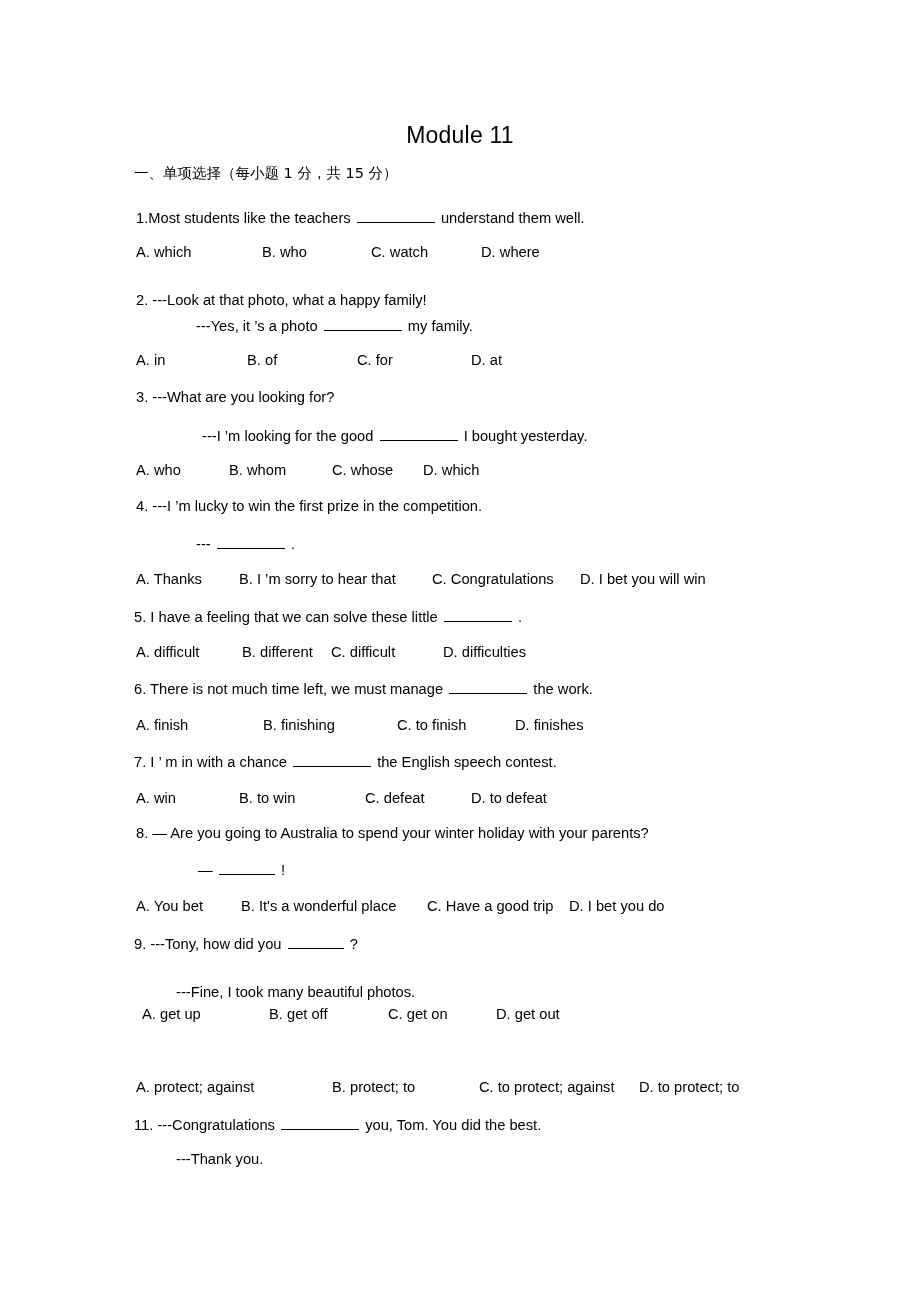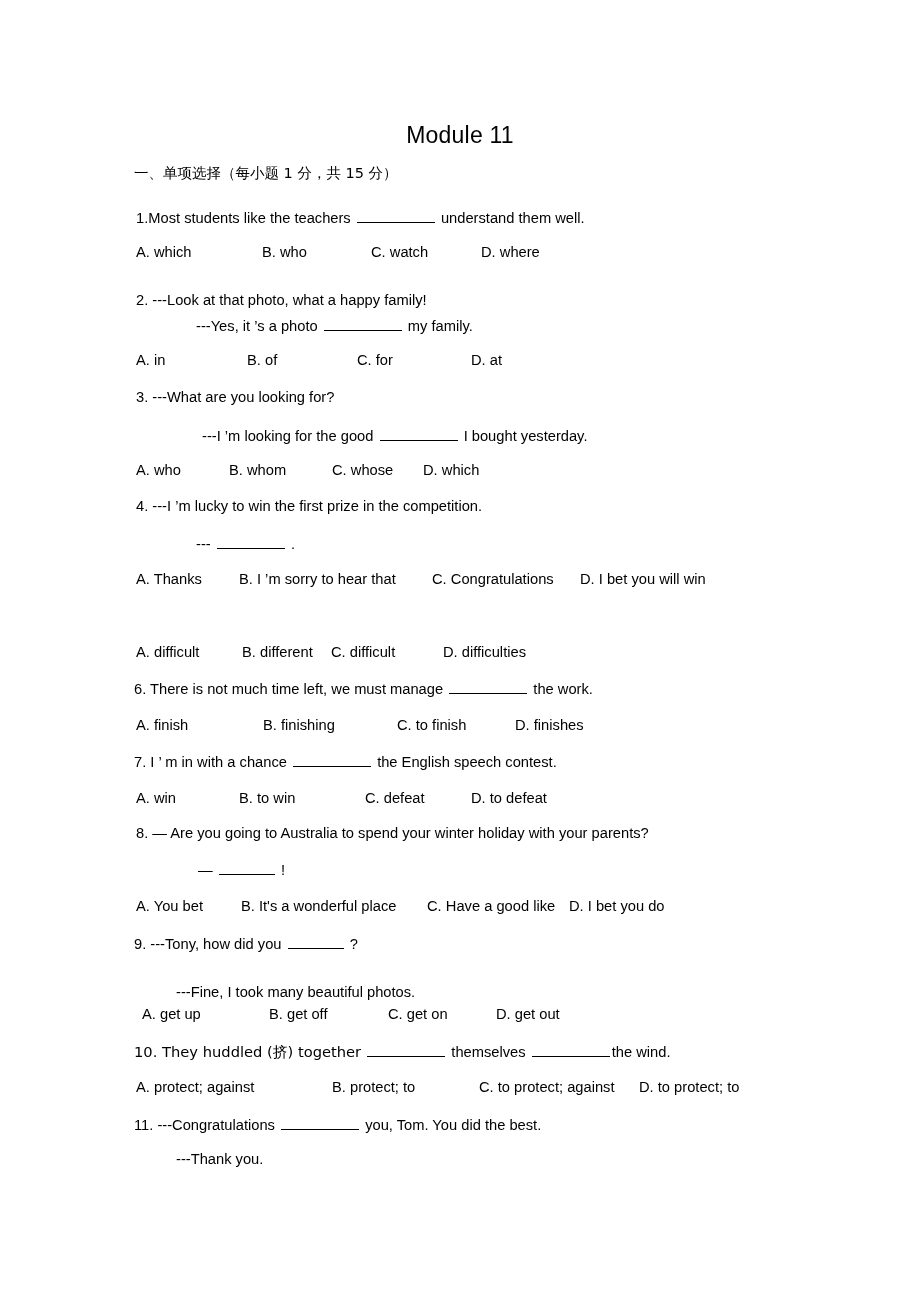--- a/index.html
+++ b/index.html
@@ -115,20 +115,25 @@
   </div>
   <div class="q-line reply" style="top:534px;left:196px;">
     <span>---</span>
     <span class="blank b-med"></span>
     <span>.</span>
   </div>
   <div class="q-line opts" style="top:571px;">
     <span class="opt" style="width:103px;">A. Thanks</span><span class="opt" style="width:193px;">B. I ’m sorry to hear that</span><span class="opt" style="width:148px;">C. Congratulations</span><span class="opt">D. I bet you will win</span>
   </div>
 
+  <div class="q-line stem" style="top:607px;left:134px;">
+    <span>5. I have a feeling that we can solve these little</span>
+    <span class="blank b-med"></span>
+    <span>.</span>
+  </div>
   <div class="q-line opts" style="top:644px;">
     <span class="opt" style="width:106px;">A. difficult</span><span class="opt" style="width:89px;">B. different</span><span class="opt" style="width:112px;">C. difficult</span><span class="opt">D. difficulties</span>
   </div>
 
   <div class="q-line stem" style="top:679px;left:134px;">
     <span>6. There is not much time left, we must manage</span>
     <span class="blank b-long"></span>
     <span>the work.</span>
   </div>
   <div class="q-line opts" style="top:717px;">
@@ -146,41 +151,35 @@
 
   <div class="q-line stem" style="top:825px;">
     <span>8.  — Are you going to Australia to spend your winter holiday with your parents?</span>
   </div>
   <div class="q-line reply" style="top:860px;left:198px;">
     <span>—</span>
     <span class="blank b-short"></span>
     <span>!</span>
   </div>
   <div class="q-line opts" style="top:898px;">
-    <span class="opt" style="width:105px;">A. You bet</span><span class="opt" style="width:186px;">B. It's a wonderful place</span><span class="opt" style="width:142px;">C. Have a good like</span><span class="opt">D. I bet you do</span>
+    <span class="opt" style="width:105px;">A. You bet</span><span class="opt" style="width:186px;">B. It's a wonderful place</span><span class="opt" style="width:142px;">C. Have a good trip</span><span class="opt">D. I bet you do</span>
   </div>
 
   <div class="q-line stem" style="top:934px;left:134px;">
     <span>9. ---Tony, how did you</span>
     <span class="blank b-short"></span>
     <span>?</span>
   </div>
   <div class="q-line reply" style="top:970px;left:176px;margin-top:14px;">
     <span>---Fine, I took many beautiful photos.</span>
   </div>
   <div class="q-line opts" style="top:1006px;left:142px;">
     <span class="opt" style="width:127px;">A. get up</span><span class="opt" style="width:119px;">B. get off</span><span class="opt" style="width:108px;">C. get on</span><span class="opt">D. get out</span>
   </div>
 
-  <div class="q-line stem" style="top:1042px;left:134px;">
-    <span class="cjk">10. They huddled (挤) together</span>
-    <span class="blank b-long"></span>
-    <span>themselves</span>
-    <span class="blank b-long"></span><span>the wind.</span>
-  </div>
   <div class="q-line opts" style="top:1079px;">
     <span class="opt" style="width:196px;">A. protect; against</span><span class="opt" style="width:147px;">B. protect; to</span><span class="opt" style="width:160px;">C. to protect; against</span><span class="opt">D. to protect; to</span>
   </div>
 
   <div class="q-line stem" style="top:1115px;left:134px;">
     <span>11. ---Congratulations</span>
     <span class="blank b-long"></span>
     <span>you, Tom. You did the best.</span>
   </div>
   <div class="q-line reply" style="top:1151px;left:176px;">

